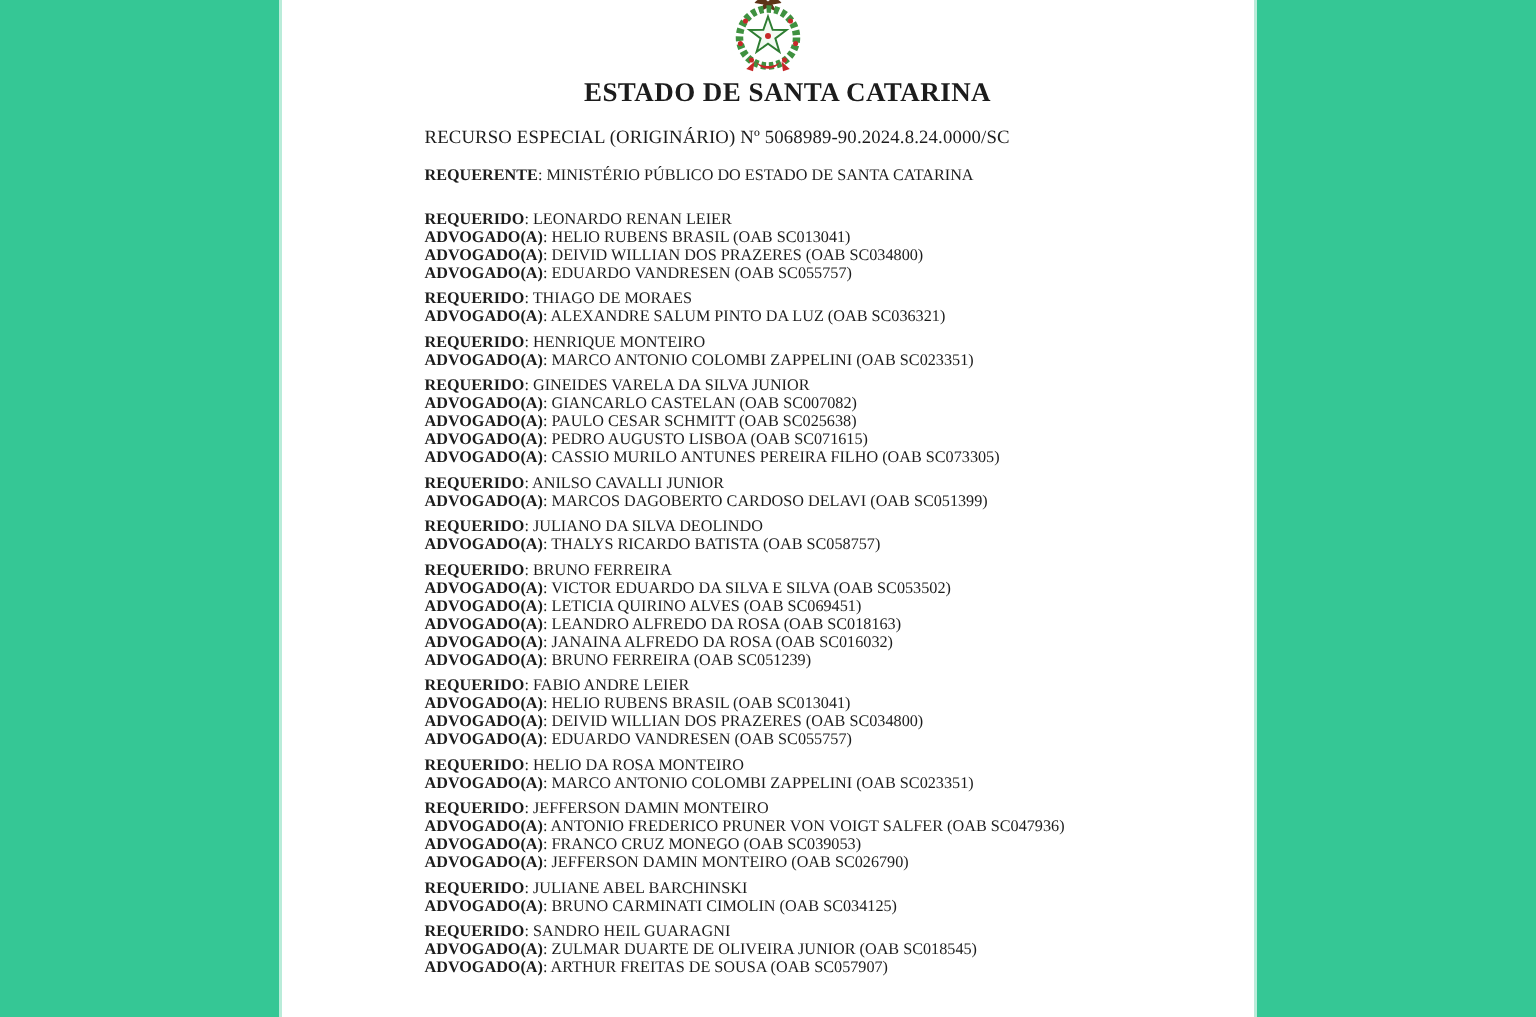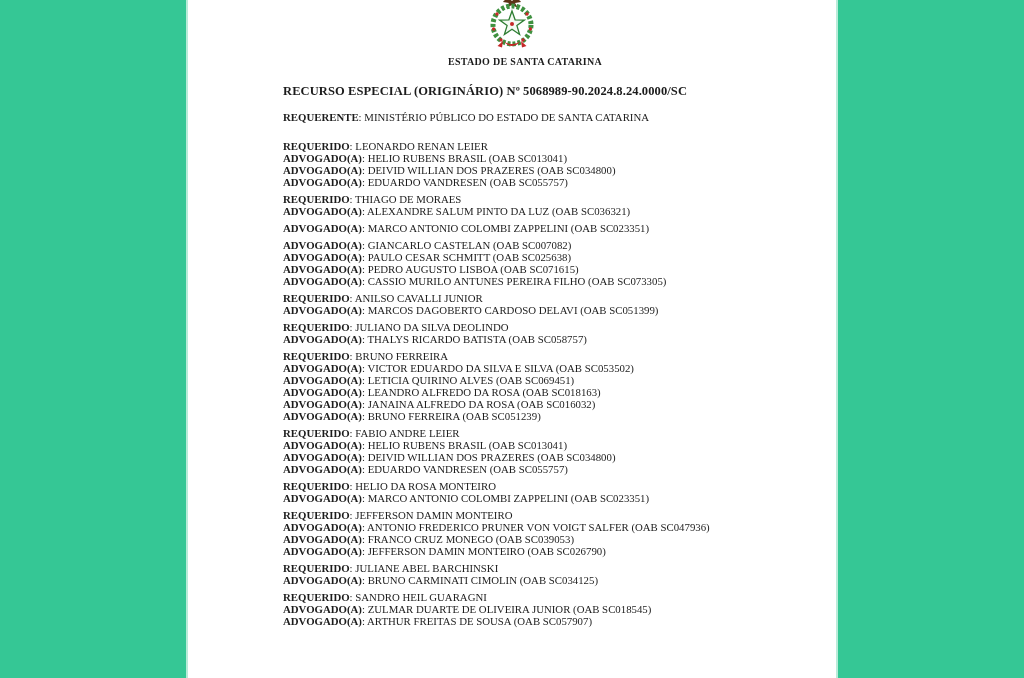--- a/index.html
+++ b/index.html
@@ -25,28 +25,28 @@
     height: 50px;
     display: flex;
     justify-content: center;
     overflow: hidden;
   }
   .emblem-wrap svg { margin-top: -7px; }
   .org-header {
     margin-left: 26px;
     text-align: center;
     font-weight: bold;
-    font-size: 10px;
+    font-size: 18px;
     line-height: 15.5px;
     letter-spacing: 0.3px;
     margin-top: 4px;
   }
   .content { margin-left: 95px; margin-right: 14px; }
   .case-title {
-    font-weight: bold;
+    font-weight: normal;
     font-size: 12.5px;
     letter-spacing: 0.1px;
     margin-top: 14px;
     margin-bottom: 12px;
     white-space: nowrap;
   }
   .line {
     font-size: 10.8px;
     line-height: 12px;
     white-space: nowrap;
@@ -111,26 +111,32 @@
   <div class="party">
     <div class="line">
       <span class="lbl">REQUERIDO</span><span class="sep">: </span><span>THIAGO DE MORAES</span>
     </div>
     <div>
             <div class="line"><span class="lbl">ADVOGADO(A)</span><span>: </span><span>ALEXANDRE SALUM PINTO DA LUZ (OAB SC036321)</span></div>
           </div>
   </div>
 
   <div class="party">
+    <div class="line">
+      <span class="lbl">REQUERIDO</span><span class="sep">: </span><span>HENRIQUE MONTEIRO</span>
+    </div>
     <div>
             <div class="line"><span class="lbl">ADVOGADO(A)</span><span>: </span><span>MARCO ANTONIO COLOMBI ZAPPELINI (OAB SC023351)</span></div>
           </div>
   </div>
 
   <div class="party">
+    <div class="line">
+      <span class="lbl">REQUERIDO</span><span class="sep">: </span><span>GINEIDES VARELA DA SILVA JUNIOR</span>
+    </div>
     <div>
             <div class="line"><span class="lbl">ADVOGADO(A)</span><span>: </span><span>GIANCARLO CASTELAN (OAB SC007082)</span></div>
             <div class="line"><span class="lbl">ADVOGADO(A)</span><span>: </span><span>PAULO CESAR SCHMITT (OAB SC025638)</span></div>
             <div class="line"><span class="lbl">ADVOGADO(A)</span><span>: </span><span>PEDRO AUGUSTO LISBOA (OAB SC071615)</span></div>
             <div class="line"><span class="lbl">ADVOGADO(A)</span><span>: </span><span>CASSIO MURILO ANTUNES PEREIRA FILHO (OAB SC073305)</span></div>
           </div>
   </div>
 
   <div class="party">
     <div class="line">

